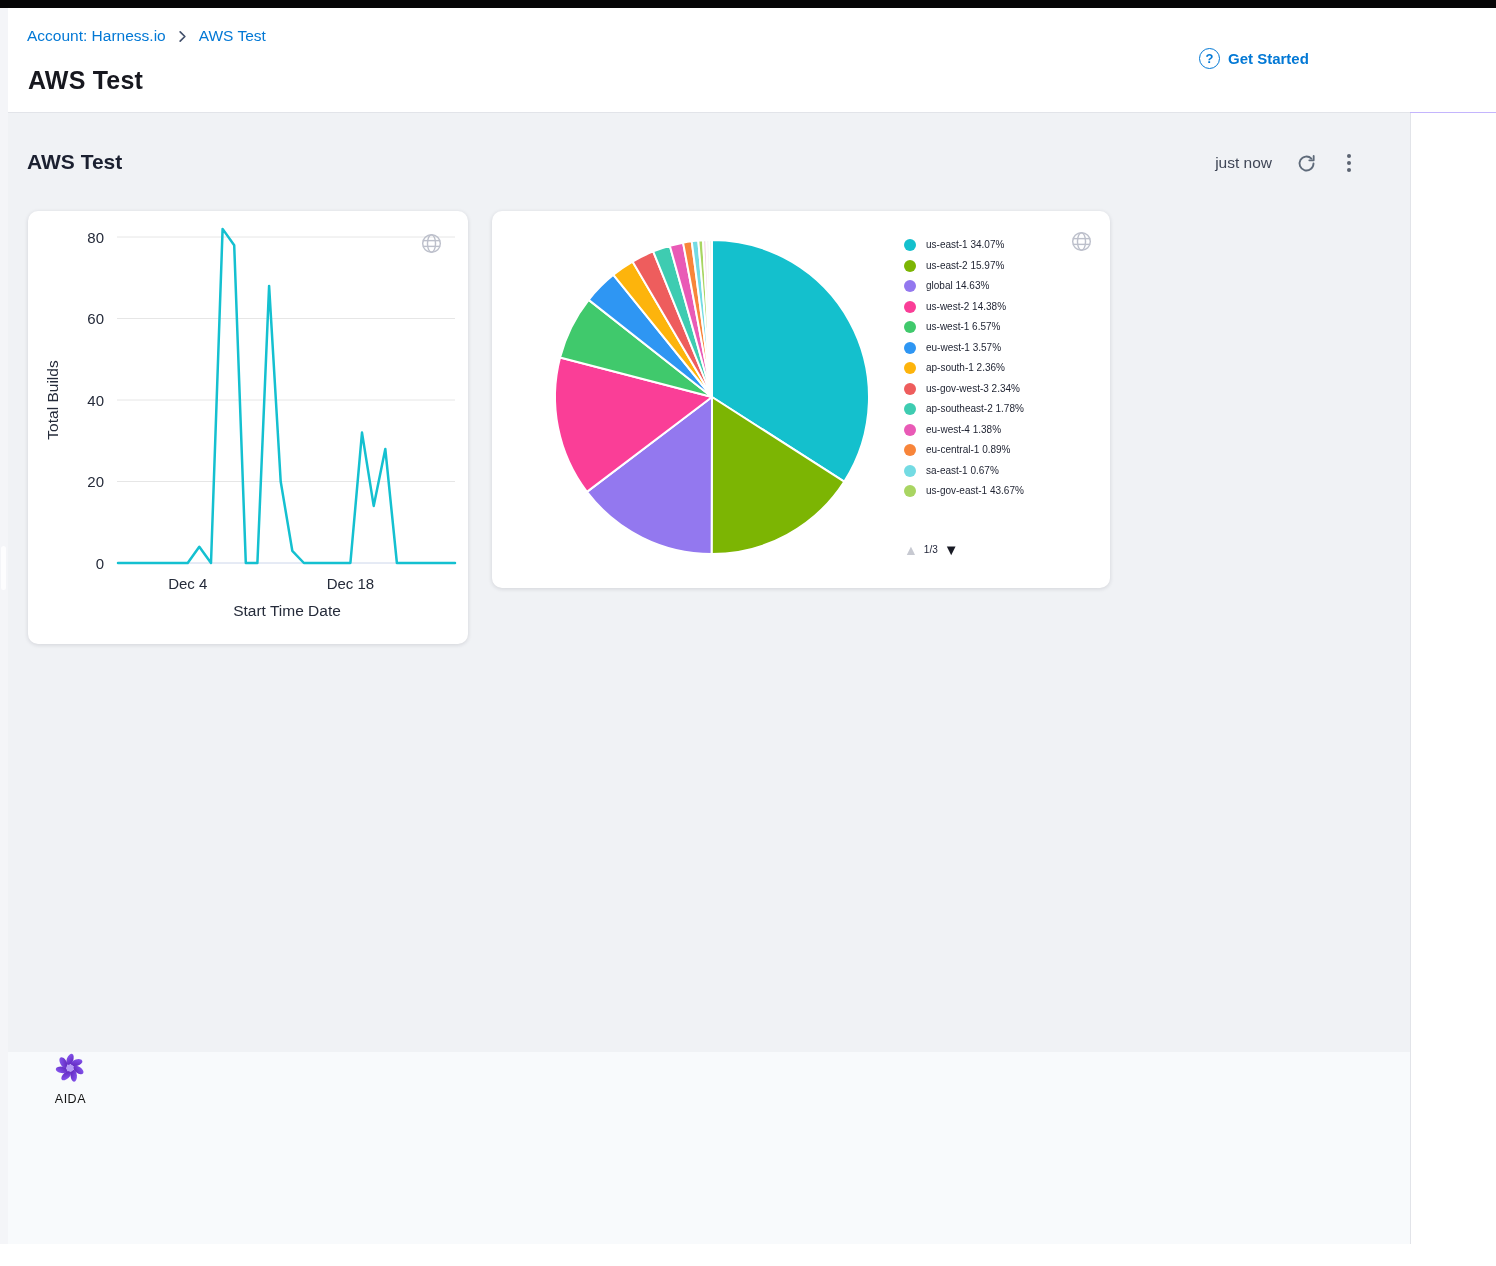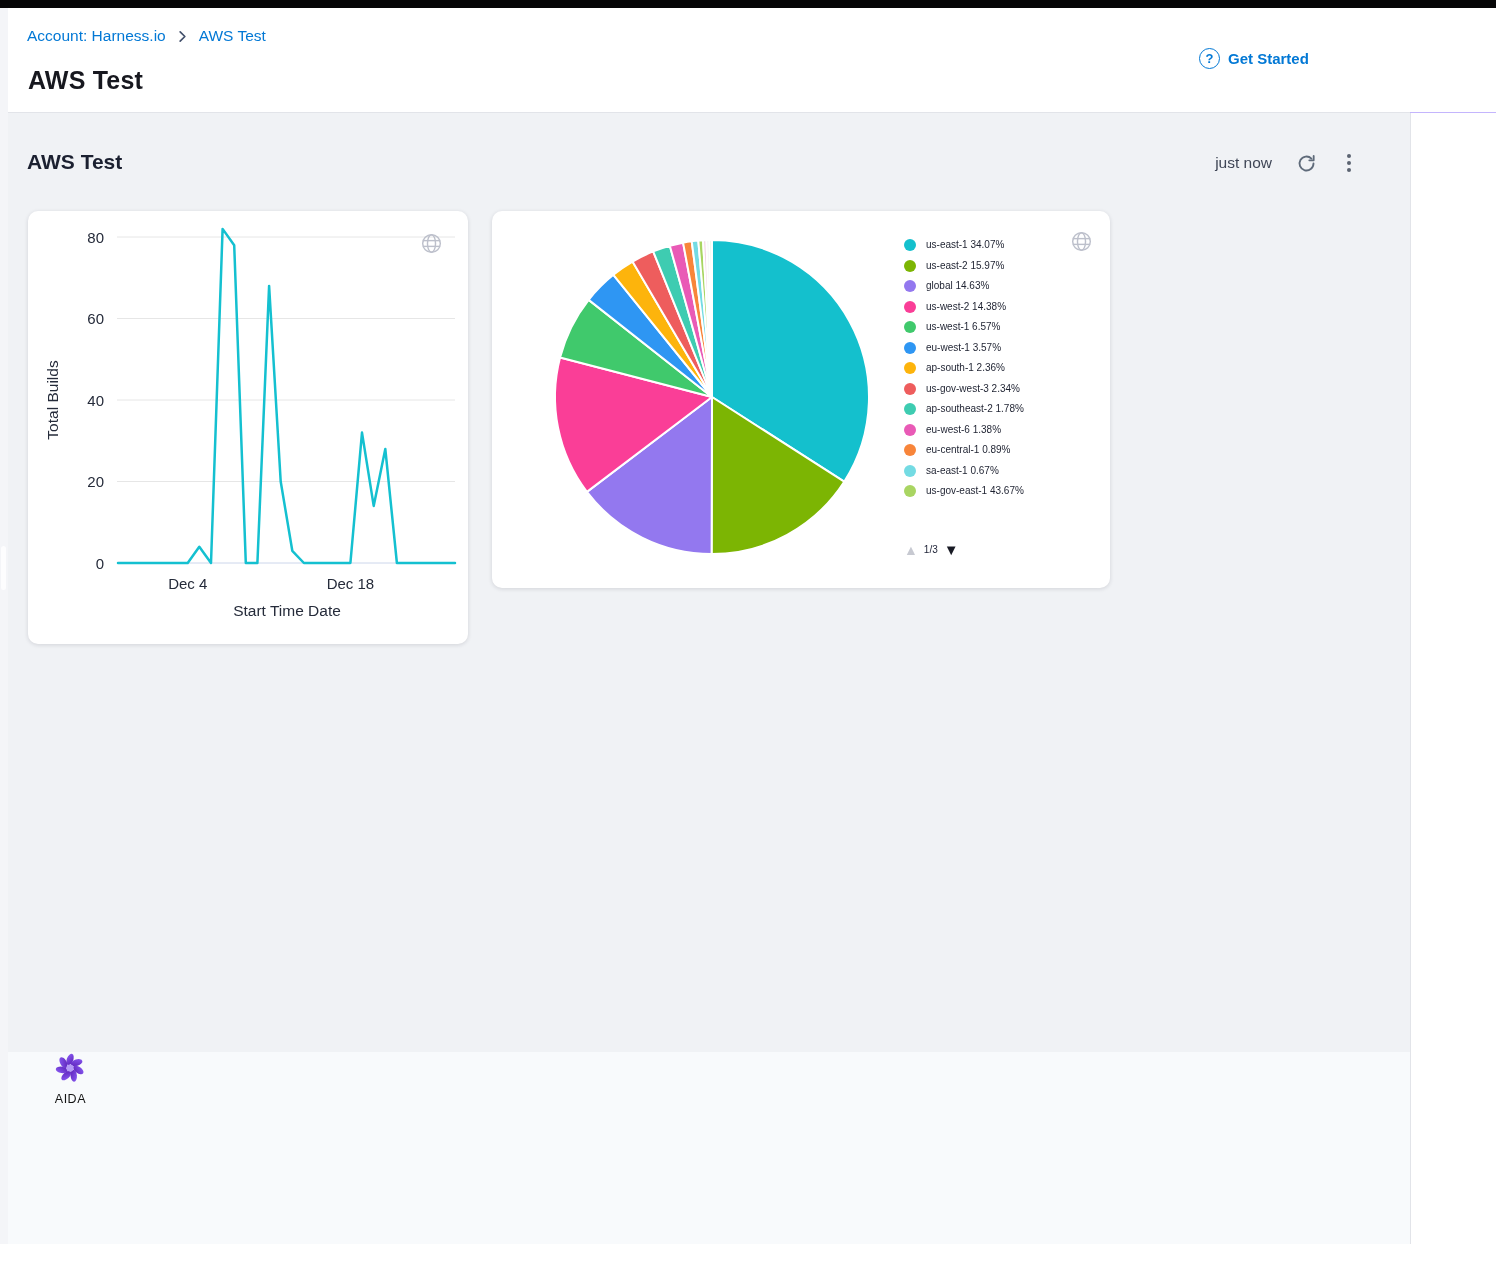--- a/index.html
+++ b/index.html
@@ -195,21 +195,21 @@
         <div class="legend-item">
           <span class="legend-dot" style="background: rgb(238, 93, 93);"></span>
           <span class="legend-label">us-gov-west-3 2.34%</span>
         </div>
         <div class="legend-item">
           <span class="legend-dot" style="background: rgb(62, 204, 177);"></span>
           <span class="legend-label">ap-southeast-2 1.78%</span>
         </div>
         <div class="legend-item">
           <span class="legend-dot" style="background: rgb(233, 90, 182);"></span>
-          <span class="legend-label">eu-west-6 1.38%</span>
+          <span class="legend-label">eu-west-4 1.38%</span>
         </div>
         <div class="legend-item">
           <span class="legend-dot" style="background: rgb(248, 133, 58);"></span>
           <span class="legend-label">eu-central-1 0.89%</span>
         </div>
         <div class="legend-item">
           <span class="legend-dot" style="background: rgb(116, 219, 227);"></span>
           <span class="legend-label">sa-east-1 0.67%</span>
         </div>
         <div class="legend-item">

